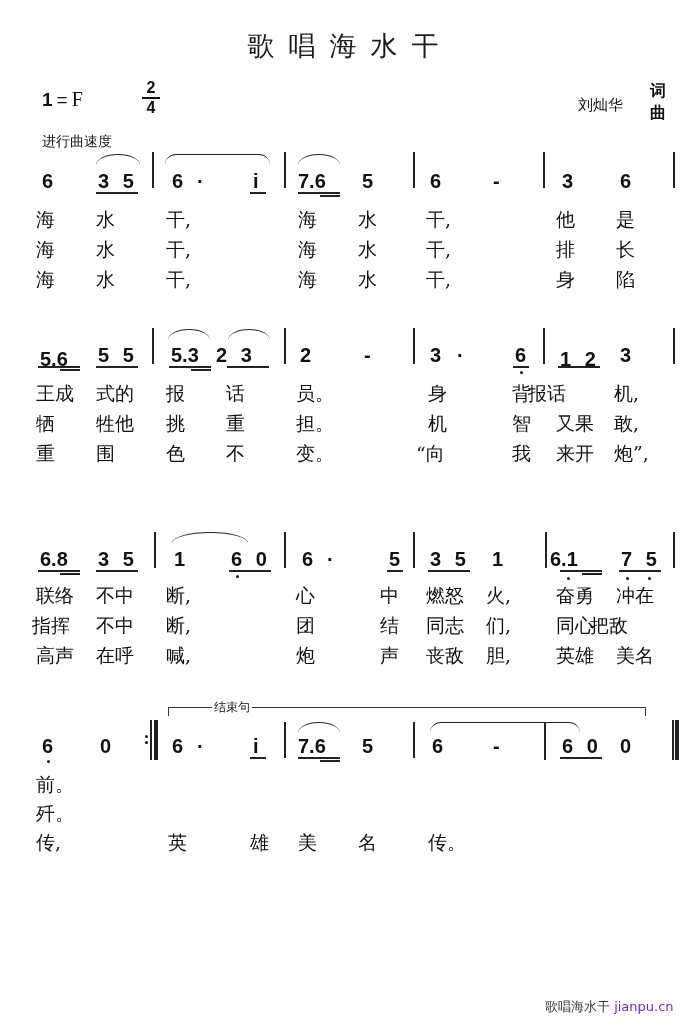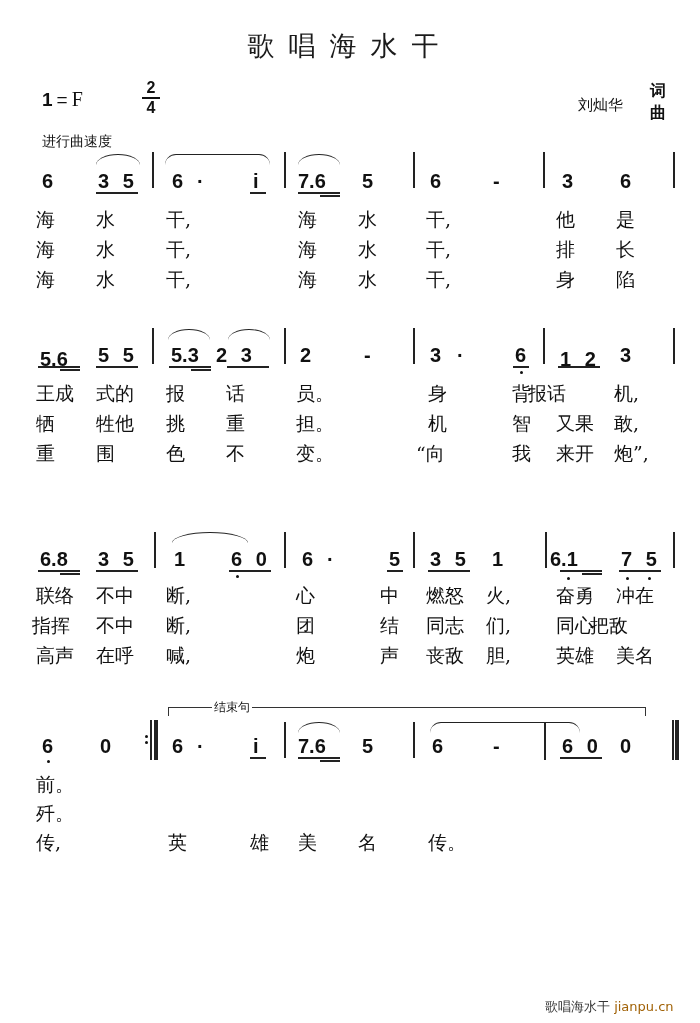--- a/index.html
+++ b/index.html
@@ -20,21 +20,21 @@
   .dot { position: absolute; width: 3px; height: 3px; border-radius: 50%; background: #111; }
   .barline { position: absolute; width: 1.5px; background: #222; }
   .barline.thick { width: 4px; }
   .slur { position: absolute; border-top: 1.6px solid #222; border-radius: 50% 50% 0 0 / 100% 100% 0 0; height: 10px; }
   .lyric { font-size: 19px; line-height: 24px; white-space: pre; }
   .bracket { position: absolute; border-top: 1px solid #333; border-left: 1px solid #333; border-right: 1px solid #333; height: 8px; }
   .bracket-label { position: absolute; font-size: 12px; background: #fff; padding: 0 2px; }
   .repeat-dots { position: absolute; width: 4px; }
   .repeat-dots i { display: block; width: 3px; height: 3px; border-radius: 50%; background: #111; margin: 3px 0; }
   .watermark { left: 545px; top: 998px; font-size: 13px; color: #333; font-family: "DejaVu Sans", sans-serif; }
-  .watermark .site { color: #a16207; }
+  .watermark .site { color: #6d28d9; }
 </style>
 </head>
 <body>
 
 <div class="abs title">歌唱海水干</div>
 
 <div class="abs key"><span>1</span><span class="eq">=</span><span class="F">F</span></div>
 
 <div class="abs time">
   <span>2</span>

